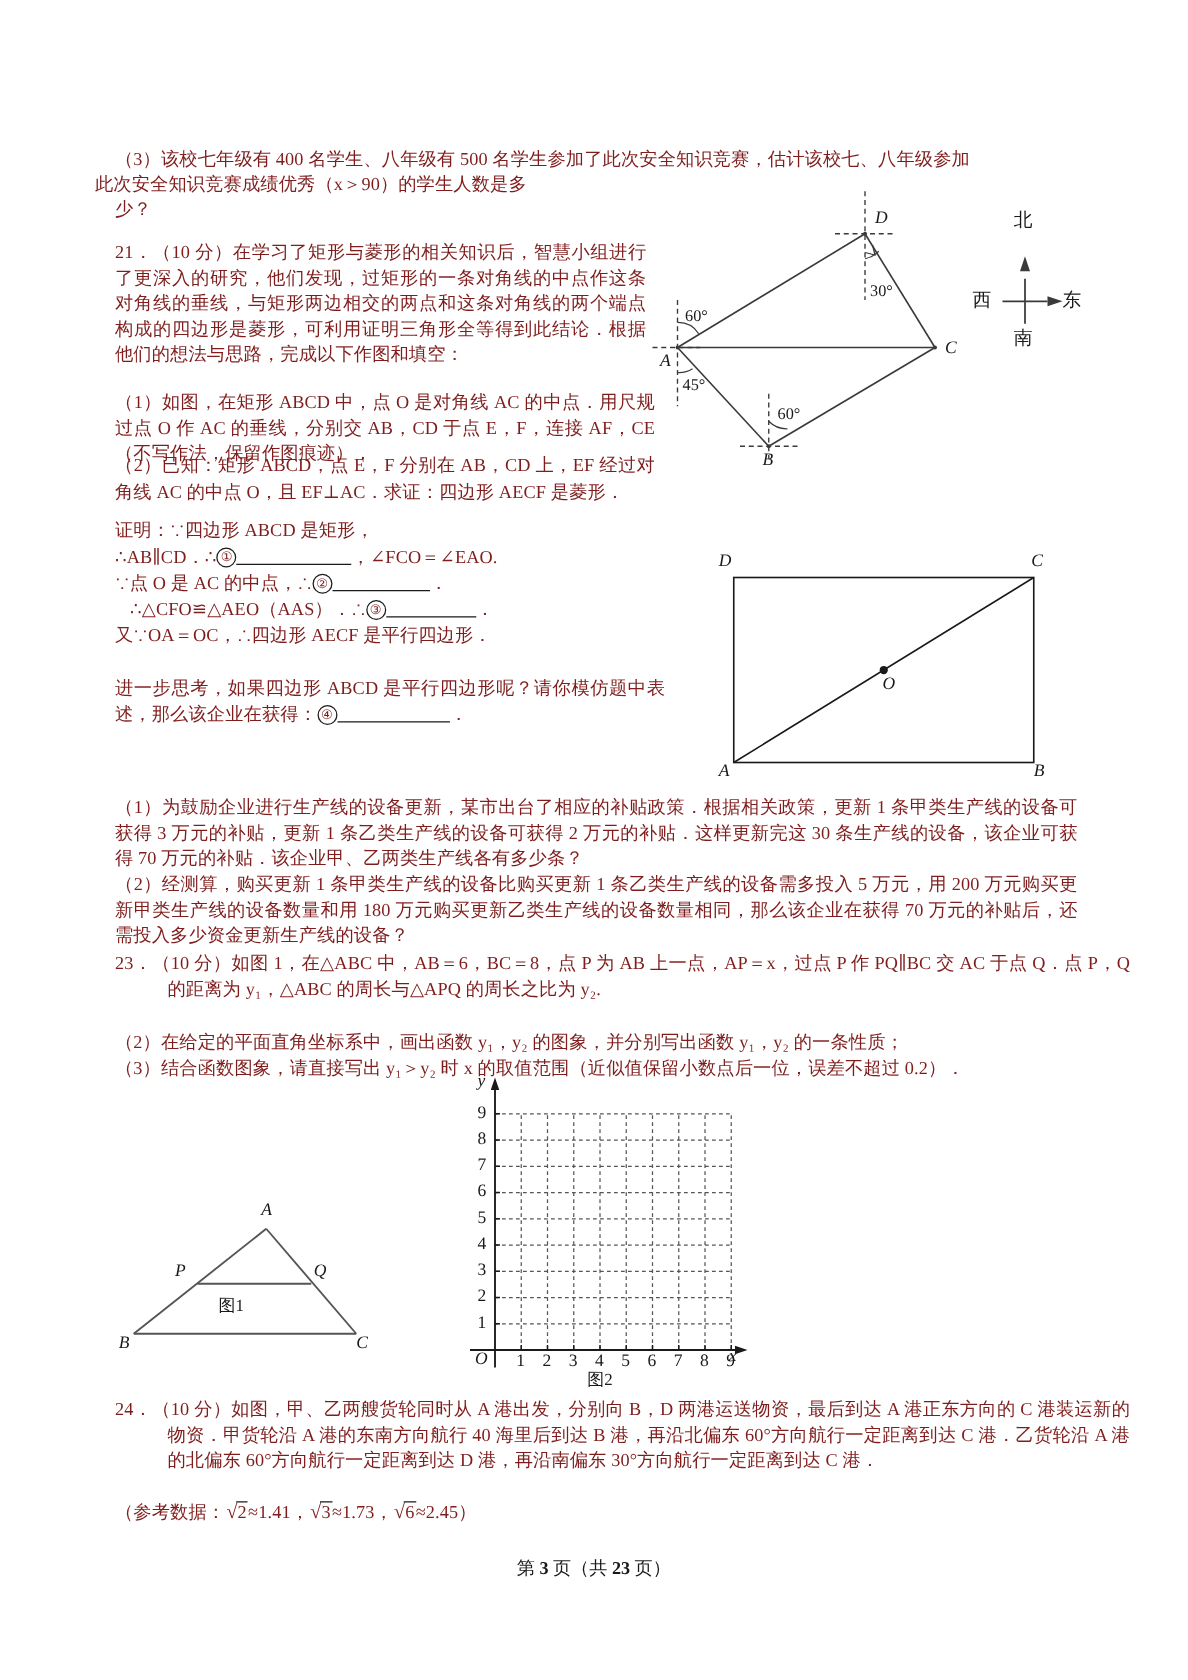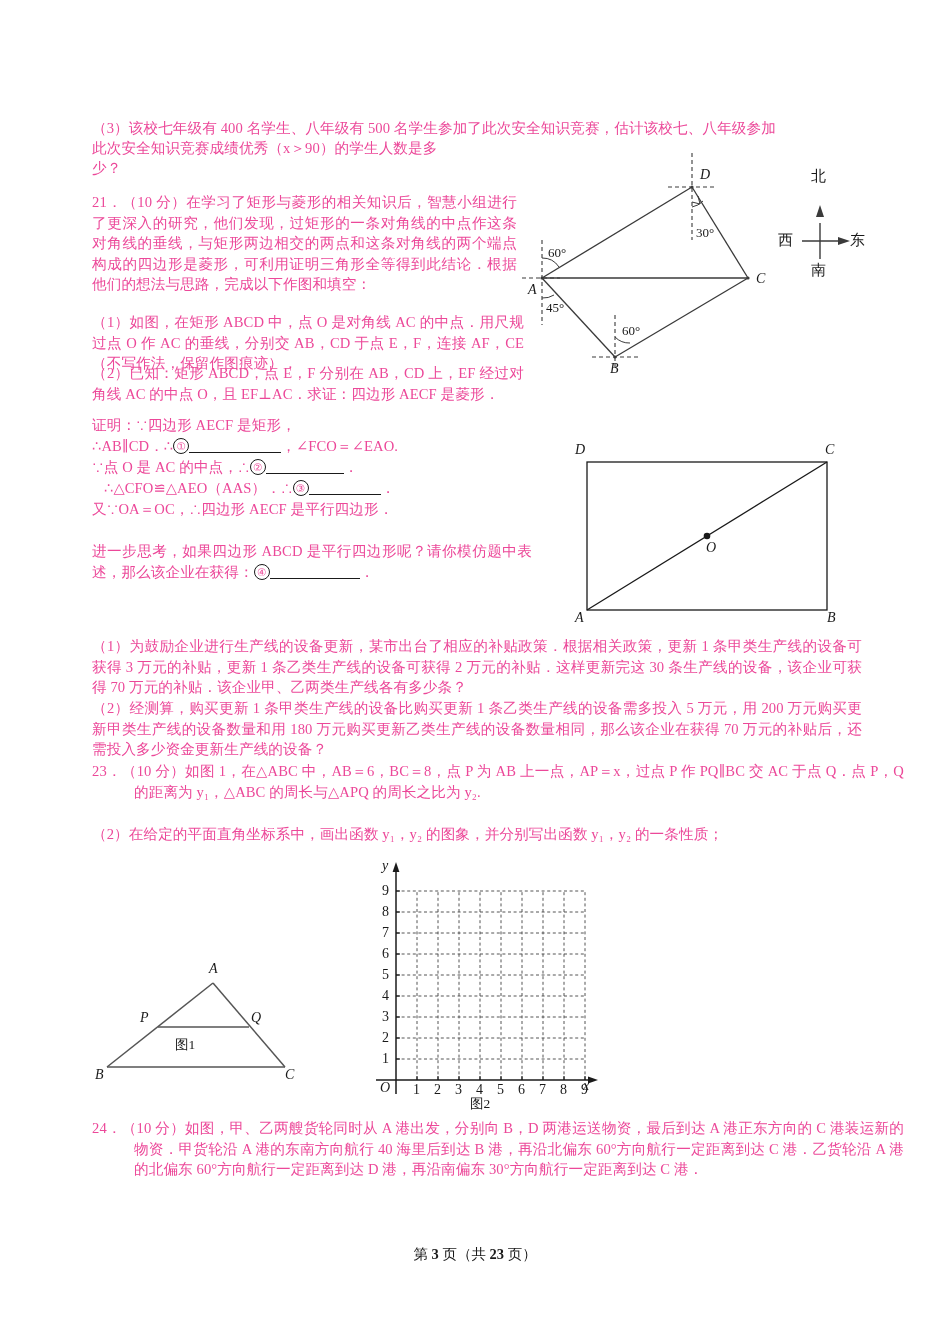--- a/index.html
+++ b/index.html
@@ -22,21 +22,21 @@
     height: 1344px;
     background: #fff;
   }
   
   .tx {
     position: absolute;
     font-size: 14.6px;
     line-height: 20.6px;
     letter-spacing: 0.1px;
     text-align: justify;
-    color: #ec4899;
+    color: #7f1d1d;
   }
   .num { font-family: "Liberation Serif", serif; }
   .hang {
     padding-left: 42px;
     text-indent: -42px;
   }
   .blank {
     display: inline-block;
     border-bottom: 1px solid #1a1a1a;
     vertical-align: -2px;
@@ -98,21 +98,21 @@
   }
   .footer b { font-weight: bold; }
   svg { display: block; }
 </style>
 </head>
 <body>
 
 <div class="page">
 
   <div class="tx" style="left:92px; top:118px; width:770px;">（3）该校七年级有 400 名学生、八年级有 500 名学生参加了此次安全知识竞赛，估计该校七、八年级参加</div>
-  <div class="tx" style="left:92px; top:138px; width:770px;">此次安全知识竞赛成绩优秀（x＞90）的学生人数是多</div>
+  <div class="tx" style="left:76px; top:138px; width:770px;">此次安全知识竞赛成绩优秀（x＞90）的学生人数是多</div>
   <div class="tx" style="left:92px; top:158px; width:770px;">少？</div>
 
   <div style="position:absolute; left:520px; top:145px; width:340px; height:240px;">
     <svg width="340" height="240" viewBox="0 0 340 240">
 
       <g stroke="#3a3a3a" stroke-width="1.1" fill="none" stroke-dasharray="4,3">
         <line x1="172" y1="8" x2="172" y2="95"></line>
         <line x1="148" y1="42" x2="196" y2="42"></line>
         <line x1="22" y1="95" x2="22" y2="180"></line>
         <line x1="2" y1="133" x2="40" y2="133"></line>
@@ -166,21 +166,21 @@
   </div>
 
   <div class="tx" style="left:92px; top:192px; width:425px;">
     <span class="num">21．</span><span class="num">（10 分）</span><span>在学习了矩形与菱形的相关知识后，智慧小组进行了更深入的研究，他们发现，过矩形的一条对角线的中点作这条对角线的垂线，与矩形两边相交的两点和这条对角线的两个端点构成的四边形是菱形，可利用证明三角形全等得到此结论．根据他们的想法与思路，完成以下作图和填空：</span>
   </div>
 
   <div class="tx" style="left:92px; top:312px; width:432px;">（1）如图，在矩形 ABCD 中，点 O 是对角线 AC 的中点．用尺规过点 O 作 AC 的垂线，分别交 AB，CD 于点 E，F，连接 AF，CE（不写作法，保留作图痕迹）．</div>
 
   <div class="tx" style="left:92px; top:363px; width:432px;">（2）已知：矩形 ABCD，点 E，F 分别在 AB，CD 上，EF 经过对角线 AC 的中点 O，且 EF⊥AC．求证：四边形 AECF 是菱形．</div>
 
-  <div class="tx" style="left:92px; top:415px; width:440px;">证明：∵四边形 AECF 是矩形，</div>
+  <div class="tx" style="left:92px; top:415px; width:440px;">证明：∵四边形 ABCD 是矩形，</div>
 
   <div class="tx" style="left:92px; top:436px; width:460px;">
     <span>∴AB∥CD．∴</span><span class="circnum">①</span><span class="blank" style="width:92px;"></span><span>，∠FCO＝∠EAO.</span>
   </div>
 
   <div class="tx" style="left:92px; top:457px; width:460px;">
     <span>∵点 O 是 AC 的中点，∴</span><span class="circnum">②</span><span class="blank" style="width:78px;"></span><span>．</span>
   </div>
 
   <div class="tx" style="left:104px; top:478px; width:460px;">
@@ -210,20 +210,21 @@
 
   <div class="tx" style="left:92px; top:636px; width:770px;">（1）为鼓励企业进行生产线的设备更新，某市出台了相应的补贴政策．根据相关政策，更新 1 条甲类生产线的设备可获得 3 万元的补贴，更新 1 条乙类生产线的设备可获得 2 万元的补贴．这样更新完这 30 条生产线的设备，该企业可获得 70 万元的补贴．该企业甲、乙两类生产线各有多少条？</div>
 
   <div class="tx" style="left:92px; top:698px; width:770px;">（2）经测算，购买更新 1 条甲类生产线的设备比购买更新 1 条乙类生产线的设备需多投入 5 万元，用 200 万元购买更新甲类生产线的设备数量和用 180 万元购买更新乙类生产线的设备数量相同，那么该企业在获得 70 万元的补贴后，还需投入多少资金更新生产线的设备？</div>
 
   <div class="tx hang" style="left:92px; top:761px; width:770px;">
     <span class="num">23．</span><span class="num">（10 分）</span><span>如图 1，在△ABC 中，AB＝6，BC＝8，点 P 为 AB 上一点，AP＝x，过点 P 作 PQ∥BC 交 AC 于点 Q．点 P，Q 的距离为 y₁，△ABC 的周长与△APQ 的周长之比为 y₂.</span>
   </div>
 
   <div class="tx" style="left:92px; top:824px; width:790px;">（2）在给定的平面直角坐标系中，画出函数 y₁，y₂ 的图象，并分别写出函数 y₁，y₂ 的一条性质；</div>
+  <div class="tx" style="left:92px; top:845px; width:790px;">（3）结合函数图象，请直接写出 y₁＞y₂ 时 x 的取值范围（近似值保留小数点后一位，误差不超过 0.2）．</div>
 
   <div style="position:absolute; left:85px; top:965px; width:250px; height:130px;">
     <svg width="250" height="130" viewBox="0 0 250 130">
       <g stroke="#555" stroke-width="1.5" fill="none">
         <line x1="22" y1="102" x2="128" y2="18"></line>
         <line x1="128" y1="18" x2="200" y2="102"></line>
         <line x1="22" y1="102" x2="200" y2="102"></line>
         <line x1="73" y1="62" x2="164" y2="62"></line>
       </g>
     </svg>
@@ -311,18 +312,21 @@
     <div class="figlabel up" style="left:14px; top:77px;">7</div>
     <div class="figlabel up" style="left:14px; top:56px;">8</div>
     <div class="figlabel up" style="left:14px; top:35px;">9</div>
   </div>
   <div class="fig-cap" style="left:445px; top:1095px; width:70px;">图2</div>
 
   <div class="tx hang" style="left:92px; top:1118px; width:770px;">
     <span class="num">24．</span><span class="num">（10 分）</span><span>如图，甲、乙两艘货轮同时从 A 港出发，分别向 B，D 两港运送物资，最后到达 A 港正东方向的 C 港装运新的物资．甲货轮沿 A 港的东南方向航行 40 海里后到达 B 港，再沿北偏东 60°方向航行一定距离到达 C 港．乙货轮沿 A 港的北偏东 60°方向航行一定距离到达 D 港，再沿南偏东 30°方向航行一定距离到达 C 港．</span>
   </div>
 
+  <div class="tx" style="left:92px; top:1200px; width:500px;">
+    <span>（参考数据：</span><span class="sqrt"><span class="rad">√</span><span class="under">2</span></span><span>≈1.41，</span><span class="sqrt"><span class="rad">√</span><span class="under">3</span></span><span>≈1.73，</span><span class="sqrt"><span class="rad">√</span><span class="under">6</span></span><span>≈2.45）</span>
+  </div>
 
   <div class="footer" style="top:1245px;">
     <span>第 </span><b>3</b><span> 页（共 </span><b>23</b><span> 页）</span>
   </div>
 
 </div>
 
 </body></html>

